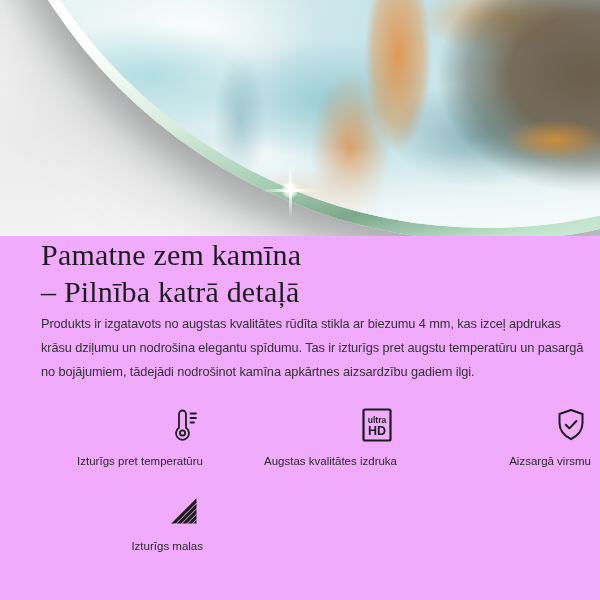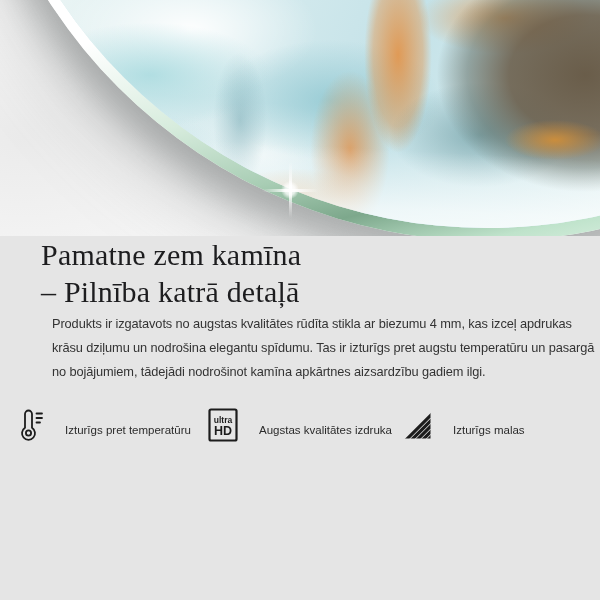--- a/index.html
+++ b/index.html
@@ -1,17 +1,17 @@
 <!DOCTYPE html>
 <html lang="lv"><head>
 <meta charset="utf-8">
 <style>
   html,body{margin:0;padding:0;background:#ffffff;}
   .canvas{
-    position:relative;width:600px;height:600px;overflow:hidden;background:#e5e5e5;
+    position:relative;width:600px;height:600px;overflow:hidden;background:#f0abfc;
     font-family:"Liberation Sans",sans-serif;color:#1d1d1f;
   }
   
   .hero{position:absolute;left:0;top:0;width:600px;height:236px;overflow:hidden;}
   .hero-bg{
     position:absolute;inset:0;
     background:
       radial-gradient(460px 300px at 4% 58%, #ebebeb 0%, #f5f5f5 45%, rgba(255,255,255,0) 80%),
       linear-gradient(100deg,#f3f3f3 0%,#fafafa 35%,#ffffff 70%);
   }
@@ -51,28 +51,28 @@
   .sparkle .glow{position:absolute;left:19px;top:19px;width:18px;height:18px;border-radius:50%;
     background:radial-gradient(circle,#ffffff 0%,rgba(255,255,255,.75) 40%,rgba(255,255,255,0) 72%);}
   
   .content{position:absolute;left:0;top:236px;width:600px;height:364px;}
   h1.title{
     position:absolute;left:41px;top:0;margin:0;width:520px;
     font-family:"Liberation Serif","DejaVu Serif",serif;font-weight:400;
     font-size:30px;line-height:37px;letter-spacing:.2px;color:#1d1d1f;white-space:pre-line;
   }
   p.desc{
-    position:absolute;left:52px;top:76px;margin:0;width:548px;
+    position:absolute;left:41px;top:76px;margin:0;width:548px;
     font-size:12.8px;line-height:24px;letter-spacing:-.1px;color:#333333;
   }
   .features{
     position:absolute;left:9px;top:169px;width:582px;
     display:grid;grid-template-columns:repeat(3,1fr);row-gap:22px;
   }
-  .feature{display:flex;align-items:center;}
+  .feature{display:flex;flex-direction:column;align-items:flex-end;}
   .icon-wrap{width:40px;height:40px;display:flex;align-items:center;justify-content:center;}
   .feature .label{margin-top:9px;font-size:11.5px;line-height:14px;color:#2b2b2b;text-align:center;margin-left:16px;}
   svg{display:block;}
 </style>
 </head>
 <body>
 
 <div class="canvas">
 
   <div class="hero">
@@ -110,20 +110,29 @@
         <div class="icon-wrap">
           <svg width="40" height="40" viewBox="0 0 40 40">
             <rect x="6.5" y="4.5" width="27" height="31" rx="1.5" fill="none" stroke="#1c1c1c" stroke-width="2.2"></rect>
             <text x="20" y="17.5" text-anchor="middle" font-family="Liberation Sans, sans-serif" font-size="8.5" font-weight="600" fill="#1c1c1c">ultra</text>
             <text x="20" y="30" text-anchor="middle" font-family="Liberation Sans, sans-serif" font-size="12.5" font-weight="700" fill="#1c1c1c">HD</text>
           </svg>
         </div>
         <div class="label">Augstas kvalitātes izdruka</div>
       </div>
 
+      <div class="feature">
+        <div class="icon-wrap">
+          <svg width="40" height="40" viewBox="0 0 40 40" fill="none" stroke="#1c1c1c" stroke-width="2">
+            <path d="M20 5 L31.5 9 v9 c0 7.5 -4.6 12.6 -11.5 16.2 C13.1 30.6 8.5 25.5 8.5 18 V9 Z" stroke-linejoin="round"></path>
+            <path d="M14.8 19.8 l3.6 3.6 7 -7.4" stroke-linecap="round" stroke-linejoin="round"></path>
+          </svg>
+        </div>
+        <div class="label">Aizsargā virsmu</div>
+      </div>
 
 
       <div class="feature">
         <div class="icon-wrap">
           <svg width="40" height="40" viewBox="0 0 40 40">
             <defs>
               <clipPath id="clip-tri">
                   <polygon points="7,33.5 33.5,33.5 33.5,7"></polygon>
                 </clipPath>
             </defs>

